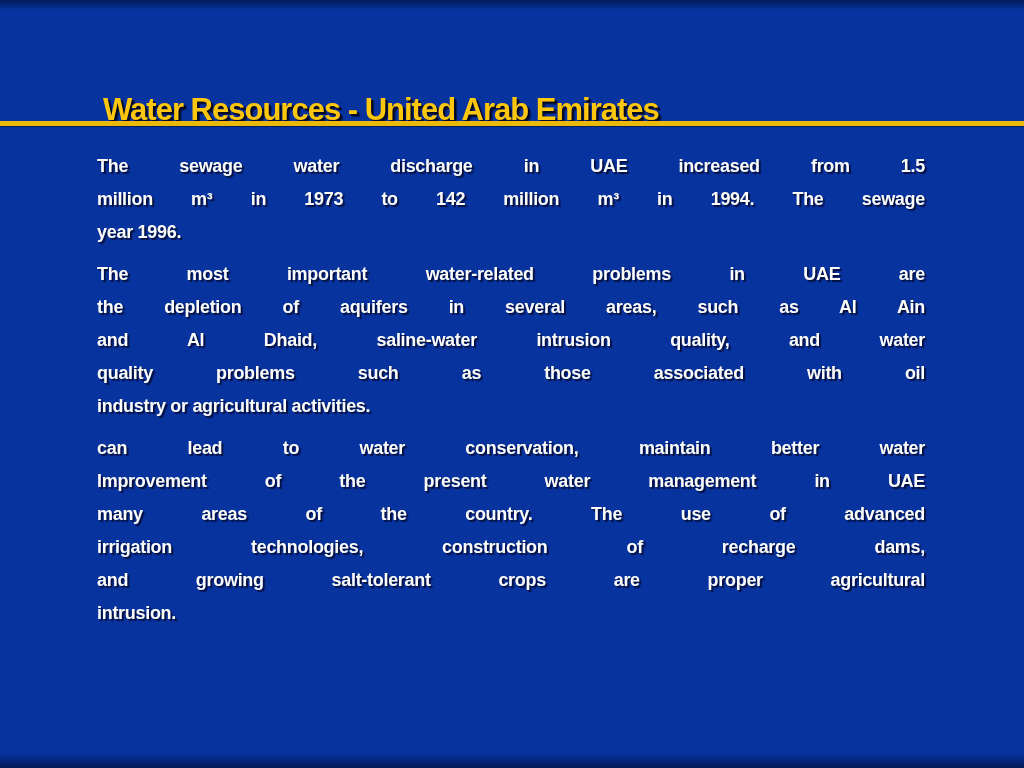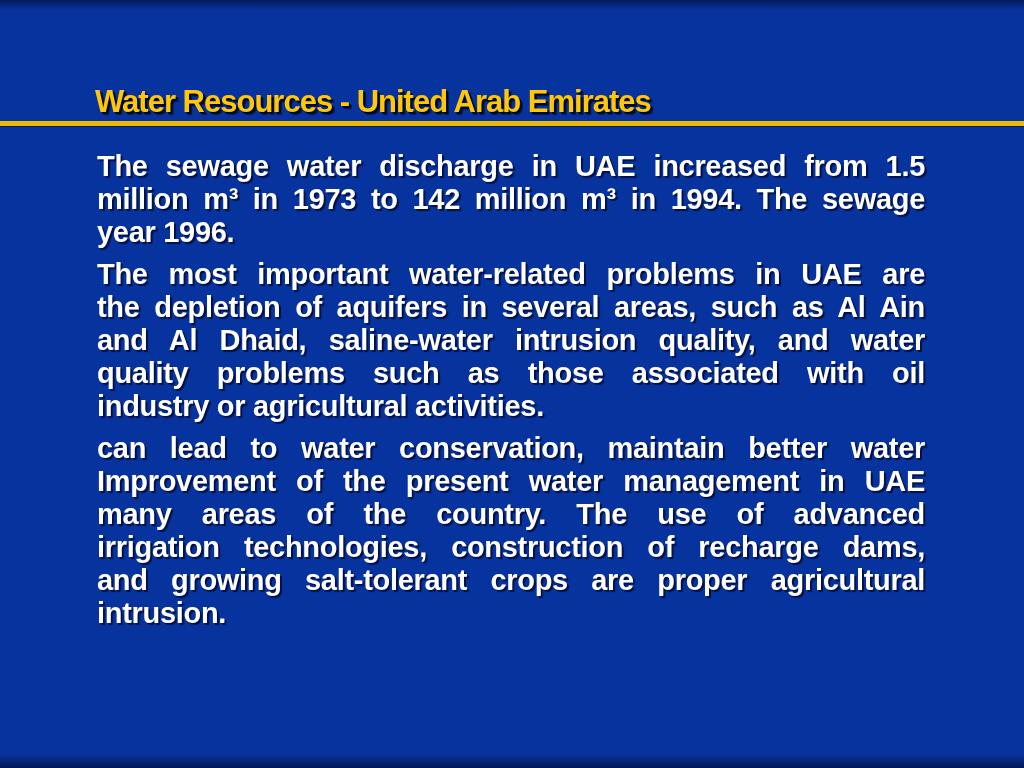--- a/index.html
+++ b/index.html
@@ -27,41 +27,41 @@
     pointer-events:none;
   }
   .edge-bottom{
     position:absolute;left:0;bottom:0;width:100%;height:14px;
     background:linear-gradient(to top, rgba(0,5,35,0.6), rgba(0,5,35,0));
     pointer-events:none;
   }
   .title{
     position:absolute;
     left:95px;top:84px;
-    margin:0;
+    margin:8px;
     font-size:31px;
     font-weight:bold;
     letter-spacing:-1px;
     color:var(--title);
     text-shadow:2px 2px 0 rgba(0,6,30,0.9), 3px 3px 1px rgba(0,6,30,0.6);
     white-space:nowrap;
   }
   .rule{
     position:absolute;
     left:0;top:121px;
     width:1024px;height:5px;
     background:var(--rule);
     box-shadow:0 1px 0 rgba(0,6,30,0.5);
   }
   .body-text{
     position:absolute;
     left:97px;top:150px;
     width:828px;
     color:var(--body);
-    font-size:29px;
+    font-size:18px;
     font-weight:bold;
     letter-spacing:-0.3px;
     line-height:33px;
     text-shadow:2px 2px 1px rgba(0,10,50,0.85);
   }
   .para{margin:0 0 9px 0;}
   .line{
     text-align:justify;
     text-align-last:justify;
     white-space:normal;

